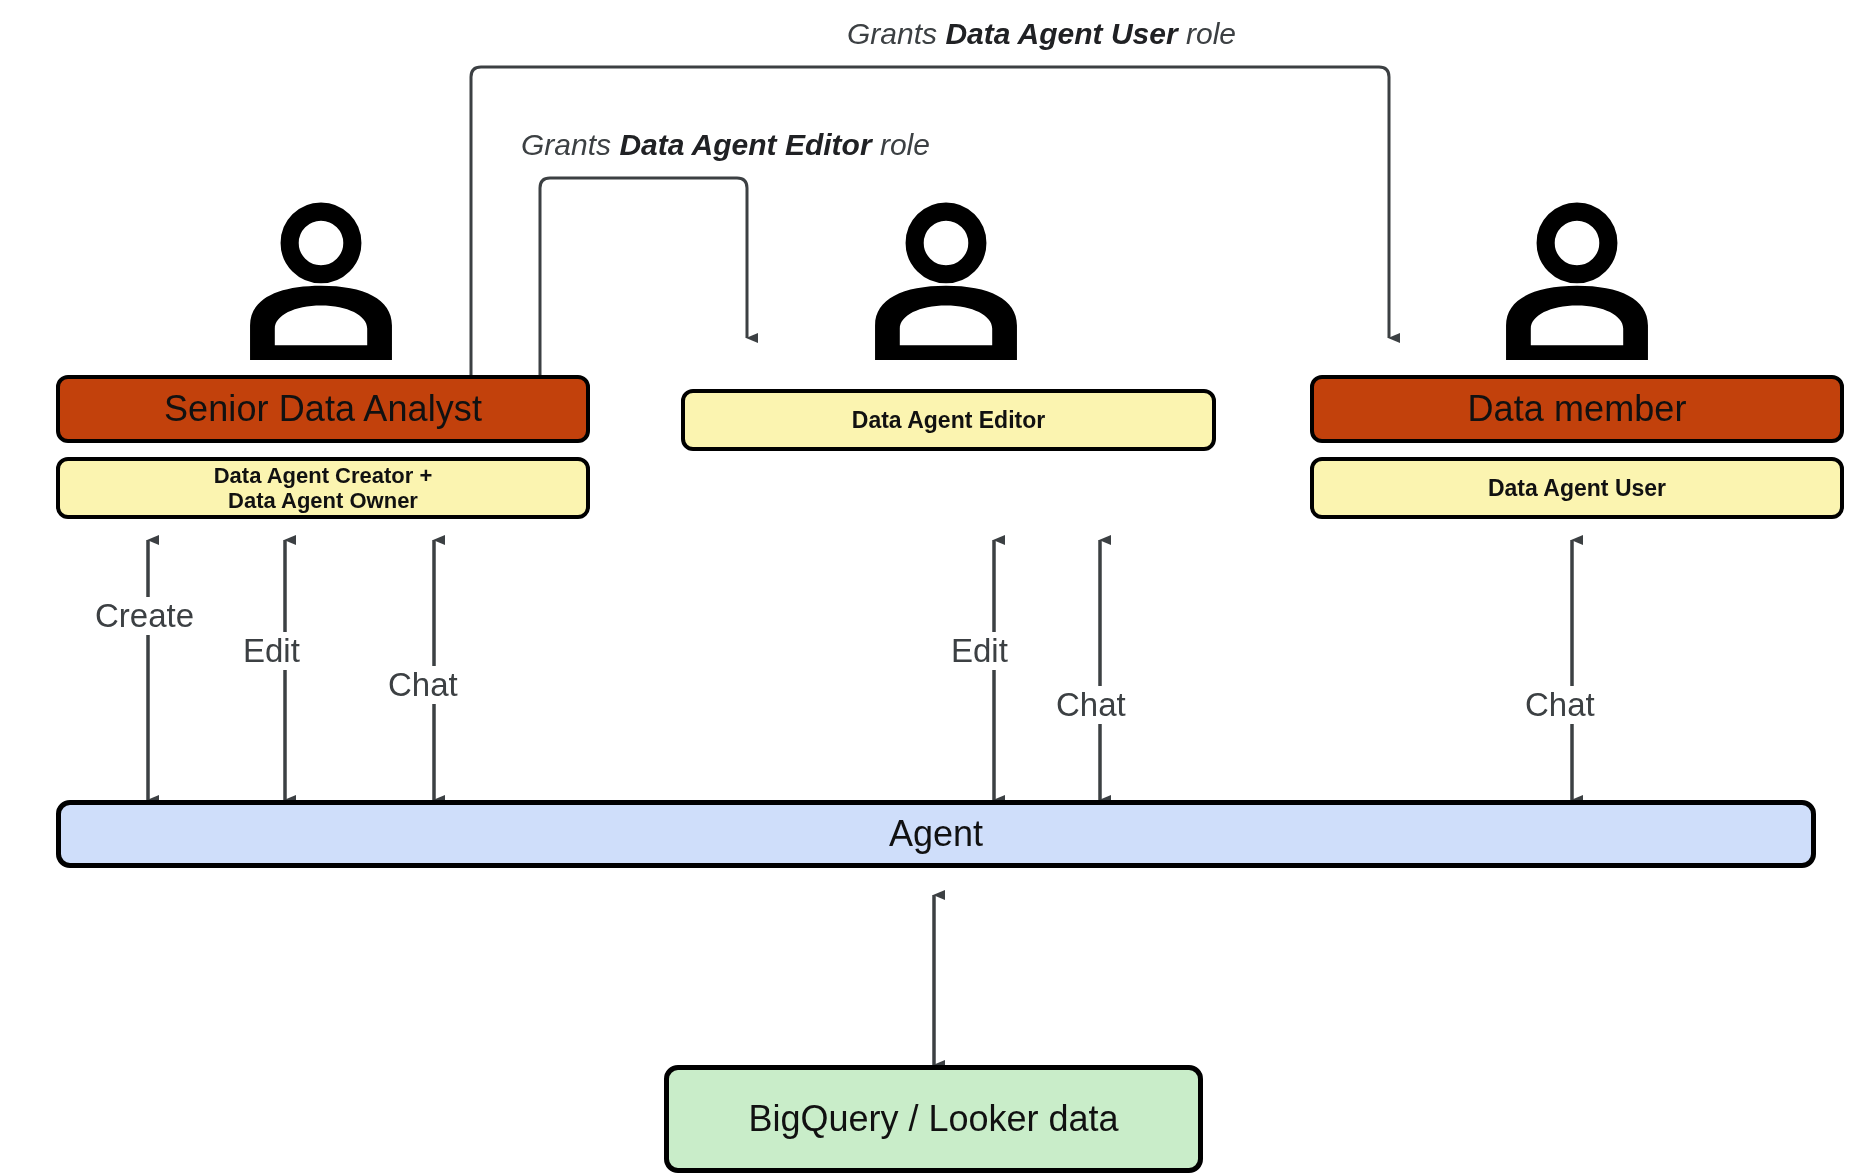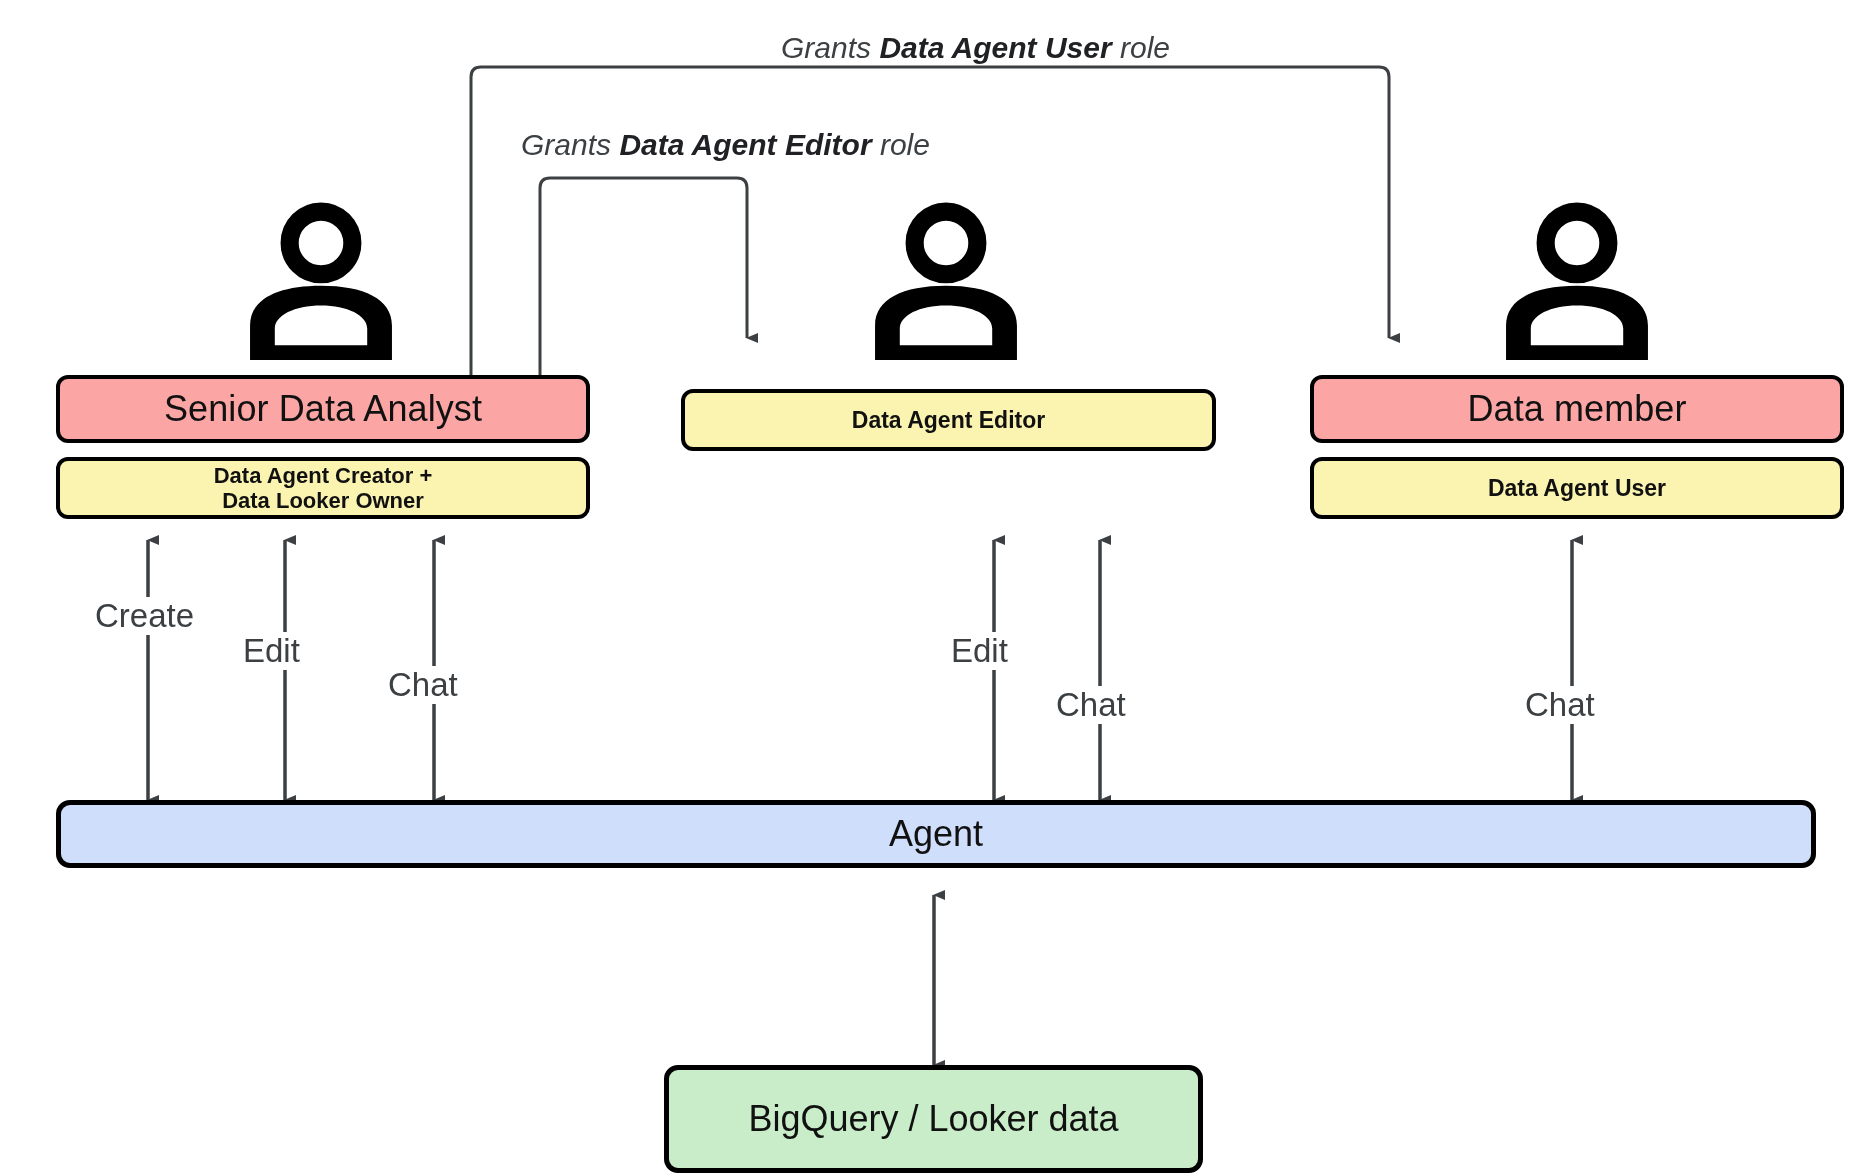--- a/index.html
+++ b/index.html
@@ -35,21 +35,21 @@
     height: 165px;
   }
   
   .card {
     position: absolute;
   }
   .card-title {
     box-sizing: border-box;
     border: 4px solid #000000;
     border-radius: 12px;
-    background: #fca5a5;
+    background: #c2410c;
     height: 68px;
     display: flex;
     align-items: center;
     justify-content: center;
     font-size: 36px;
     font-weight: 400;
     color: #111111;
     letter-spacing: .1px;
     position: relative;
     z-index: 3;
@@ -170,21 +170,21 @@
       <line x1="1572" y1="800" x2="1572" y2="540" stroke="#3c4043" stroke-width="3" marker-end="url(#arrow-up)"></line>
       <line x1="1572" y1="540" x2="1572" y2="800" stroke="#3c4043" stroke-width="3" marker-end="url(#arrow-down)"></line>
     </g>
 
     <g>
       <line x1="934" y1="1065" x2="934" y2="895" stroke="#3c4043" stroke-width="3" marker-end="url(#arrow-up)"></line>
       <line x1="934" y1="895" x2="934" y2="1065" stroke="#3c4043" stroke-width="3" marker-end="url(#arrow-down)"></line>
     </g>
   </svg>
 
-  <div class="grant-label" style="left:781px; top:17px;margin-top:14px;">
+  <div class="grant-label" style="left:847px; top:17px;">
     <span>Grants </span><b>Data Agent User</b><span> role</span>
   </div>
 
   <div class="grant-label" style="left:521px; top:128px;">
     <span>Grants </span><b>Data Agent Editor</b><span> role</span>
   </div>
 
   <div class="person-icon" style="left:236px; top:200px;">
     <svg viewBox="0 0 100 100" width="170" height="165" xmlns="http://www.w3.org/2000/svg">
       <circle cx="50" cy="26" r="19" fill="none" stroke="#000" stroke-width="11"></circle>
@@ -206,21 +206,21 @@
       <circle cx="50" cy="26" r="19" fill="none" stroke="#000" stroke-width="11"></circle>
       <path d="M7,97 L7,76 C7,60 24,52 50,52 C76,52 93,60 93,76 L93,97 Z
                M22,88 L78,88 L78,78 C78,70 66,64 50,64 C34,64 22,70 22,78 Z" fill="#000" fill-rule="evenodd"></path>
     </svg>
   </div>
 
   <div class="card" style="left:56px; top:375px; width:534px;">
     <div class="card-title">Senior Data Analyst</div>
     <div class="card-role two-line">
       <span>Data Agent Creator +</span>
-      <span>Data Looker Owner</span>
+      <span>Data Agent Owner</span>
     </div>
   </div>
 
   <div class="card" style="left:681px; top:375px; width:535px;">
     <div class="card-role">
       <span>Data Agent Editor</span>
     </div>
   </div>
 
   <div class="card" style="left:1310px; top:375px; width:534px;">

